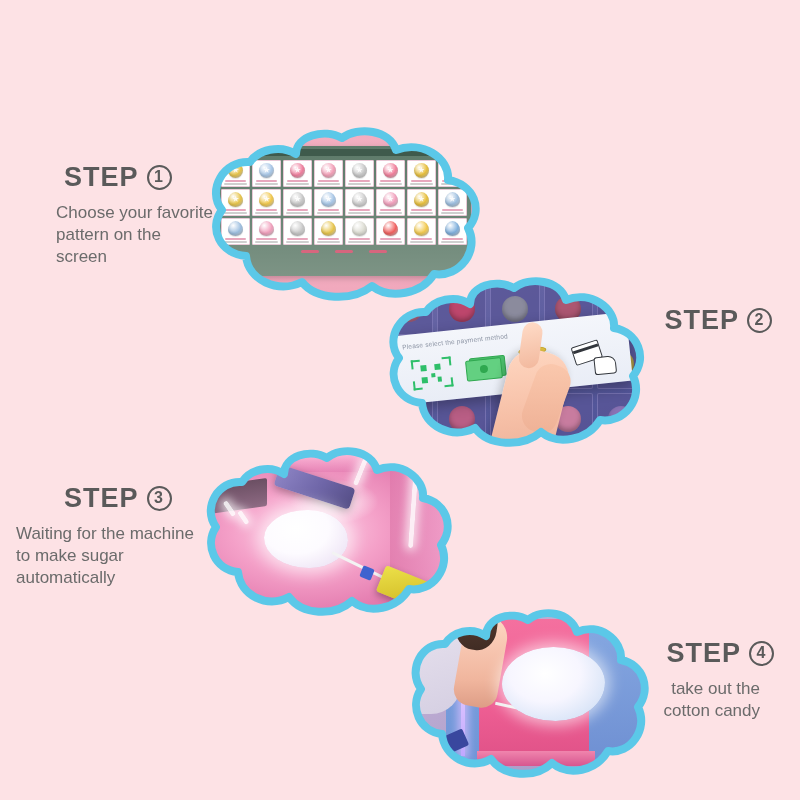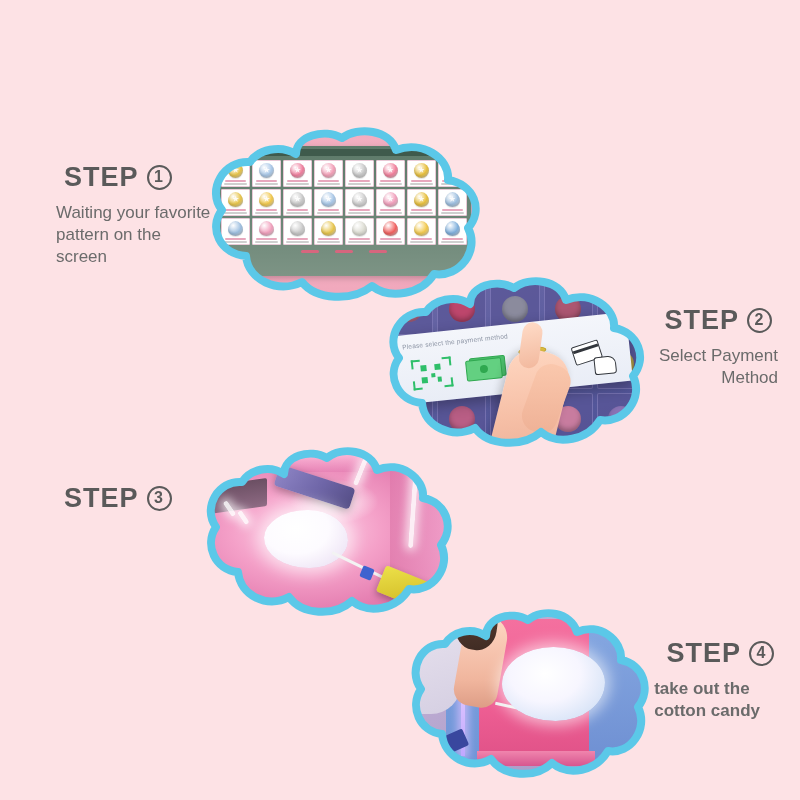--- a/index.html
+++ b/index.html
@@ -44,21 +44,21 @@
   #step-2-block{right:22px;top:305px;text-align:right;}
   #step-2-block .step-head{justify-content:flex-end;padding-right:6px;}
   #step-2-block .step-body{text-align:right;}
 
   #step-3-block{left:16px;top:483px;}
   #step-3-block .step-head{justify-content:flex-start;padding-left:48px;}
   #step-3-block .step-body{text-align:left;}
 
   #step-4-block{right:20px;top:638px;text-align:right;}
   #step-4-block .step-head{justify-content:flex-end;padding-right:6px;}
-  #step-4-block .step-body{text-align:left;margin-right:20px;font-weight:bold;}
+  #step-4-block .step-body{text-align:right;margin-right:20px;}
 
   
   .cloud{position:absolute;}
   .cloud svg{display:block;overflow:visible;}
   .cloud .photo{position:absolute;inset:0;}
 
   
   .p1-bg{position:absolute;inset:0;background:
       radial-gradient(ellipse at 50% 40%, #f6b9c8 0%, #f1a9bd 60%, #eda0b6 100%);}
   .screen1{
@@ -537,39 +537,40 @@
                C135,171 104,169 91,151 C70,163 44,149 42,126 C20,124 9,99 21,81
                C7,62 22,34 45,36 C53,24 71,18 86,28 Z" fill="none" stroke="#5bc8e8" stroke-width="8" stroke-linejoin="round"></path>
     </svg>
   </div>
 
   <div class="step-block" id="step-1-block">
     <div class="step-head">
       <span>STEP</span>
       <span class="circ">1</span>
     </div>
-    <div class="step-body">Waiting your favorite
+    <div class="step-body">Choose your favorite
 pattern on the
 screen</div>
   </div>
 
   <div class="step-block" id="step-2-block">
     <div class="step-head">
       <span>STEP</span>
       <span class="circ">2</span>
     </div>
-    <div class="step-body">Select Payment
-Method</div>
   </div>
 
   <div class="step-block" id="step-3-block">
     <div class="step-head">
       <span>STEP</span>
       <span class="circ">3</span>
     </div>
+    <div class="step-body">Waiting for the machine
+to make sugar
+automatically</div>
   </div>
 
   <div class="step-block" id="step-4-block">
     <div class="step-head">
       <span>STEP</span>
       <span class="circ">4</span>
     </div>
     <div class="step-body">take out the
 cotton candy</div>
   </div>

